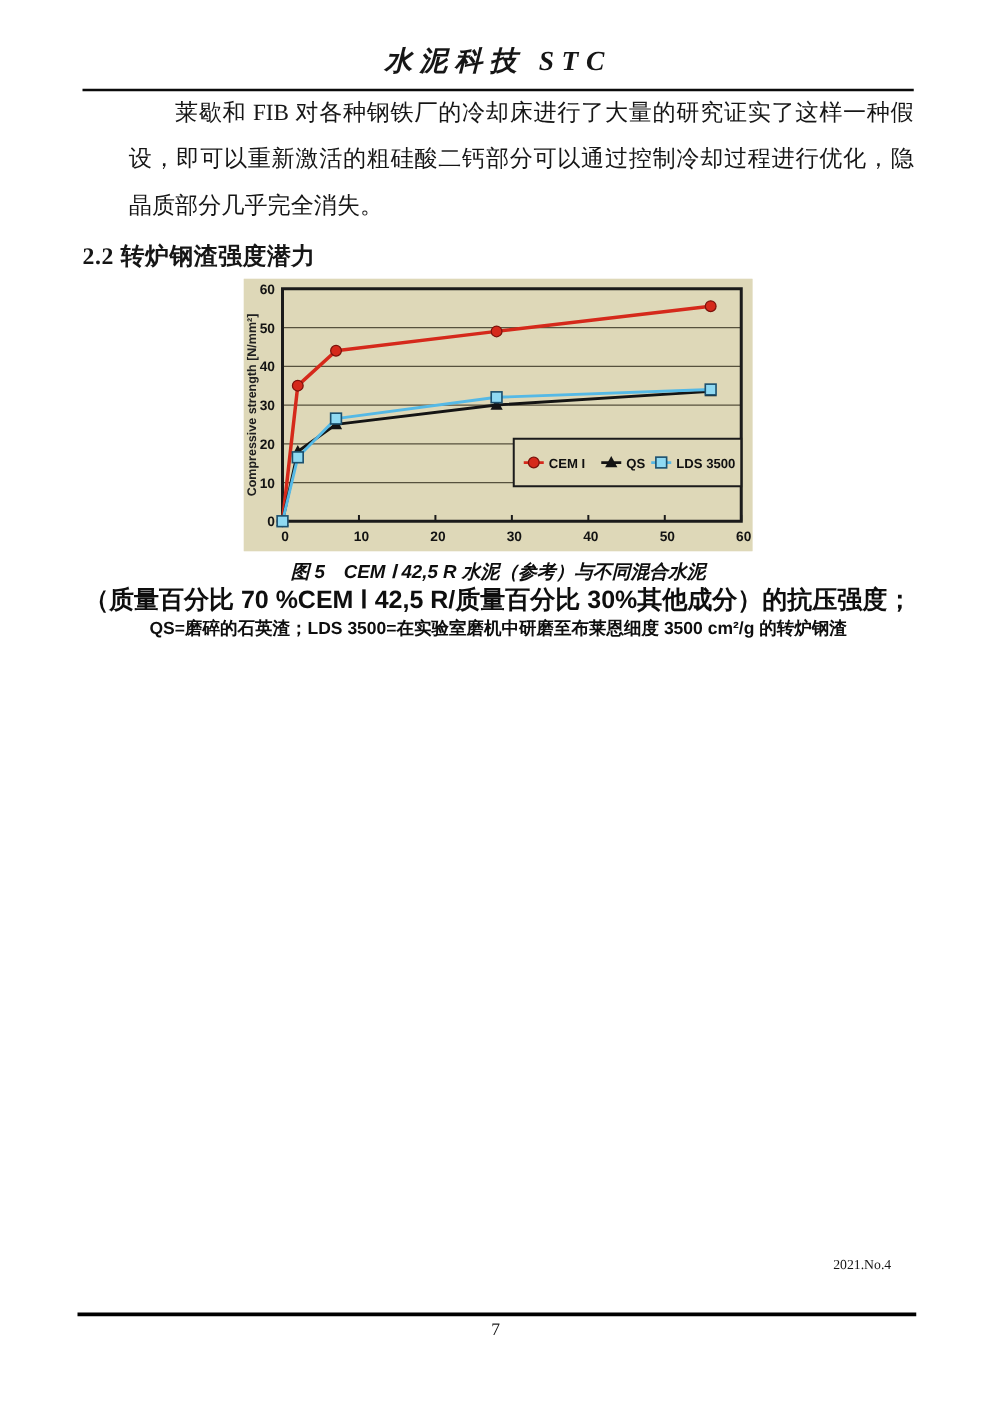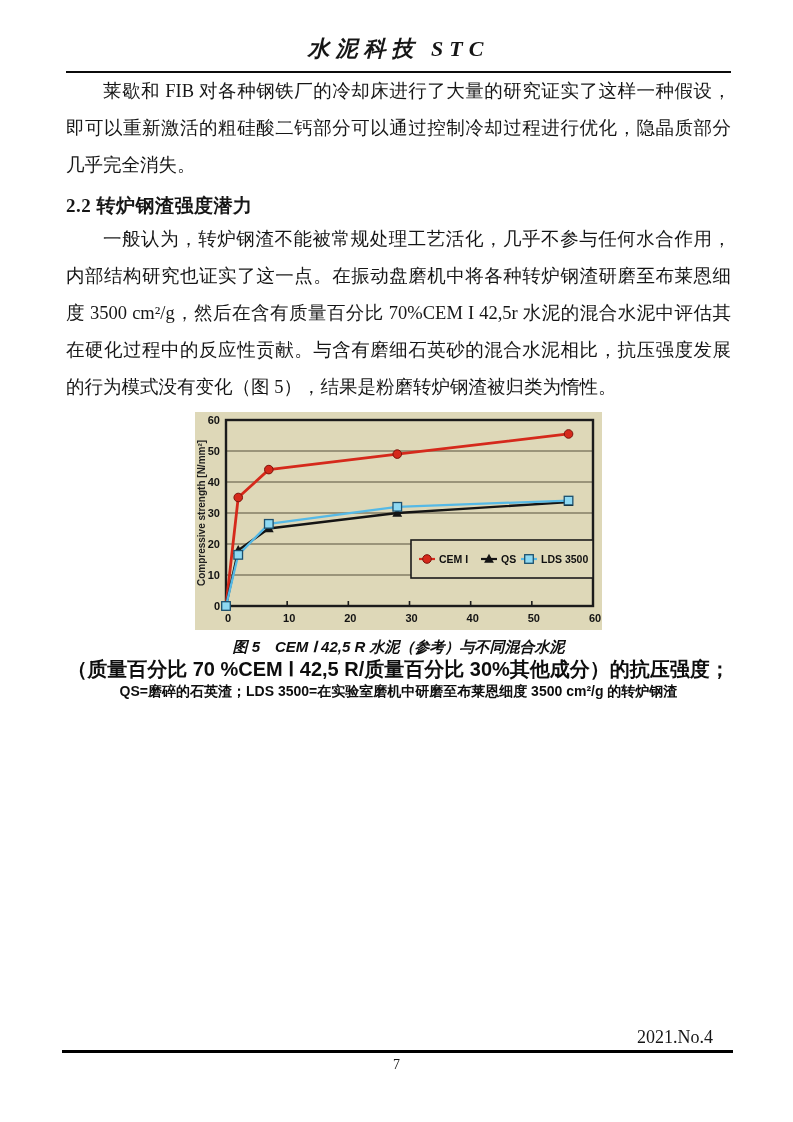--- a/index.html
+++ b/index.html
@@ -21,21 +21,21 @@
     line-height:30px;
   }
   .header-rule{border-bottom:2px solid #0b0b0b;margin-top:7px;}
   p.body{
     font-size:18.5px;
     line-height:37px;
     text-align:justify;
     margin:0;
   }
   p.first{margin-top:6px;}
-  p.indent{text-indent:2em;}
+  p.indent{text-indent:2em;margin-left:37px;}
   .sec-heading{
     font-size:19px;
     font-weight:bold;
     margin:10px 0 4px 0;
     line-height:23px;
     letter-spacing:0.5px;
   }
   figure{margin:6px 0 0 0;text-align:center;}
   .chartbox{
     width:407px;height:218px;
@@ -59,41 +59,40 @@
   .after-fig{margin-top:9px;}
   .footer-rule{
     position:absolute;left:62px;right:60px;top:1050px;
     border-top:3px solid #000;
   }
   .footer-page{
     position:absolute;top:1057px;left:0;width:100%;
     text-align:center;font-size:14px;
   }
   .footer-issue{
-    position:absolute;top:1027px;right:80px;
-    font-size:18px;
+    position:absolute;top:1006px;right:80px;
+    font-size:11px;
   }
   
   .tick{font:bold 11px "Liberation Sans", sans-serif;fill:#131313;}
   .yl{font:bold 10px "Liberation Sans", sans-serif;fill:#202020;}
   .lg{font:bold 10.5px "Liberation Sans", sans-serif;fill:#101010;}
 </style>
 </head>
 <body>
 
 <div class="page">
   <div class="inner">
     <div class="journal-title">水泥科技 STC</div>
     <div class="header-rule"></div>
 
     <p class="body indent">莱歇和 FIB 对各种钢铁厂的冷却床进行了大量的研究证实了这样一种假设，即可以重新激活的粗硅酸二钙部分可以通过控制冷却过程进行优化，隐晶质部分几乎完全消失。</p>
 
     <h2 class="sec-heading">2.2 转炉钢渣强度潜力</h2>
 
-    <p class="body indent">一般认为，转炉钢渣不能被常规处理工艺活化，几乎不参与任何水合作用，内部结构研究也证实了这一点。在振动盘磨机中将各种转炉钢渣研磨至布莱恩细度 3500 cm²/g，然后在含有质量百分比 70%CEM I 42,5r 水泥的混合水泥中评估其在硬化过程中的反应性贡献。与含有磨细石英砂的混合水泥相比，抗压强度发展的行为模式没有变化（图 5），结果是粉磨转炉钢渣被归类为惰性。</p>
 
     <figure>
       <div class="chartbox">
         <svg id="chart-svg" width="407" height="218" viewBox="0 0 407 218">
             <rect x="0" y="0" width="407" height="218" fill="#ded8b8"></rect>
             <line x1="31" y1="163" x2="398" y2="163" stroke="#56513d" stroke-width="1"></line>
             <line x1="31" y1="132" x2="398" y2="132" stroke="#56513d" stroke-width="1"></line>
             <line x1="31" y1="101" x2="398" y2="101" stroke="#56513d" stroke-width="1"></line>
             <line x1="31" y1="70" x2="398" y2="70" stroke="#56513d" stroke-width="1"></line>
             <line x1="31" y1="39" x2="398" y2="39" stroke="#56513d" stroke-width="1"></line>

